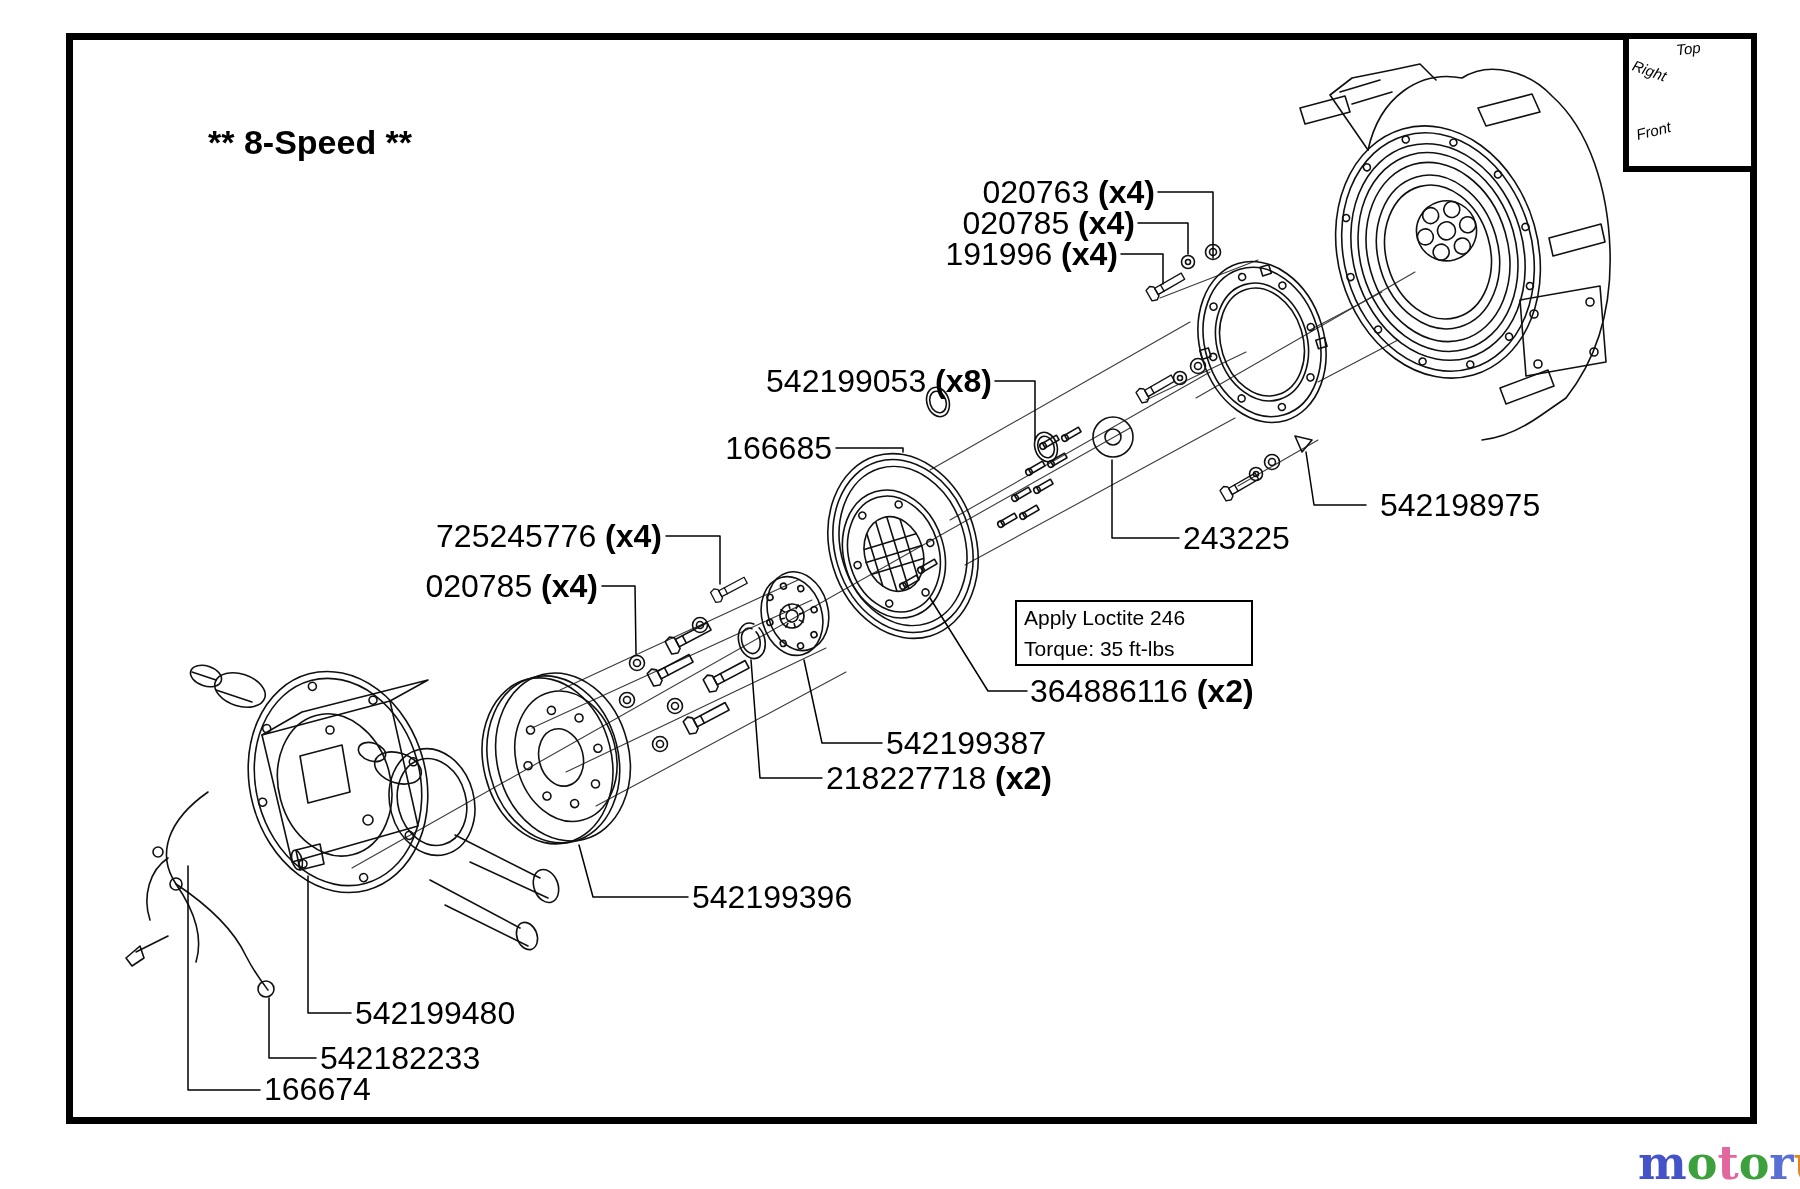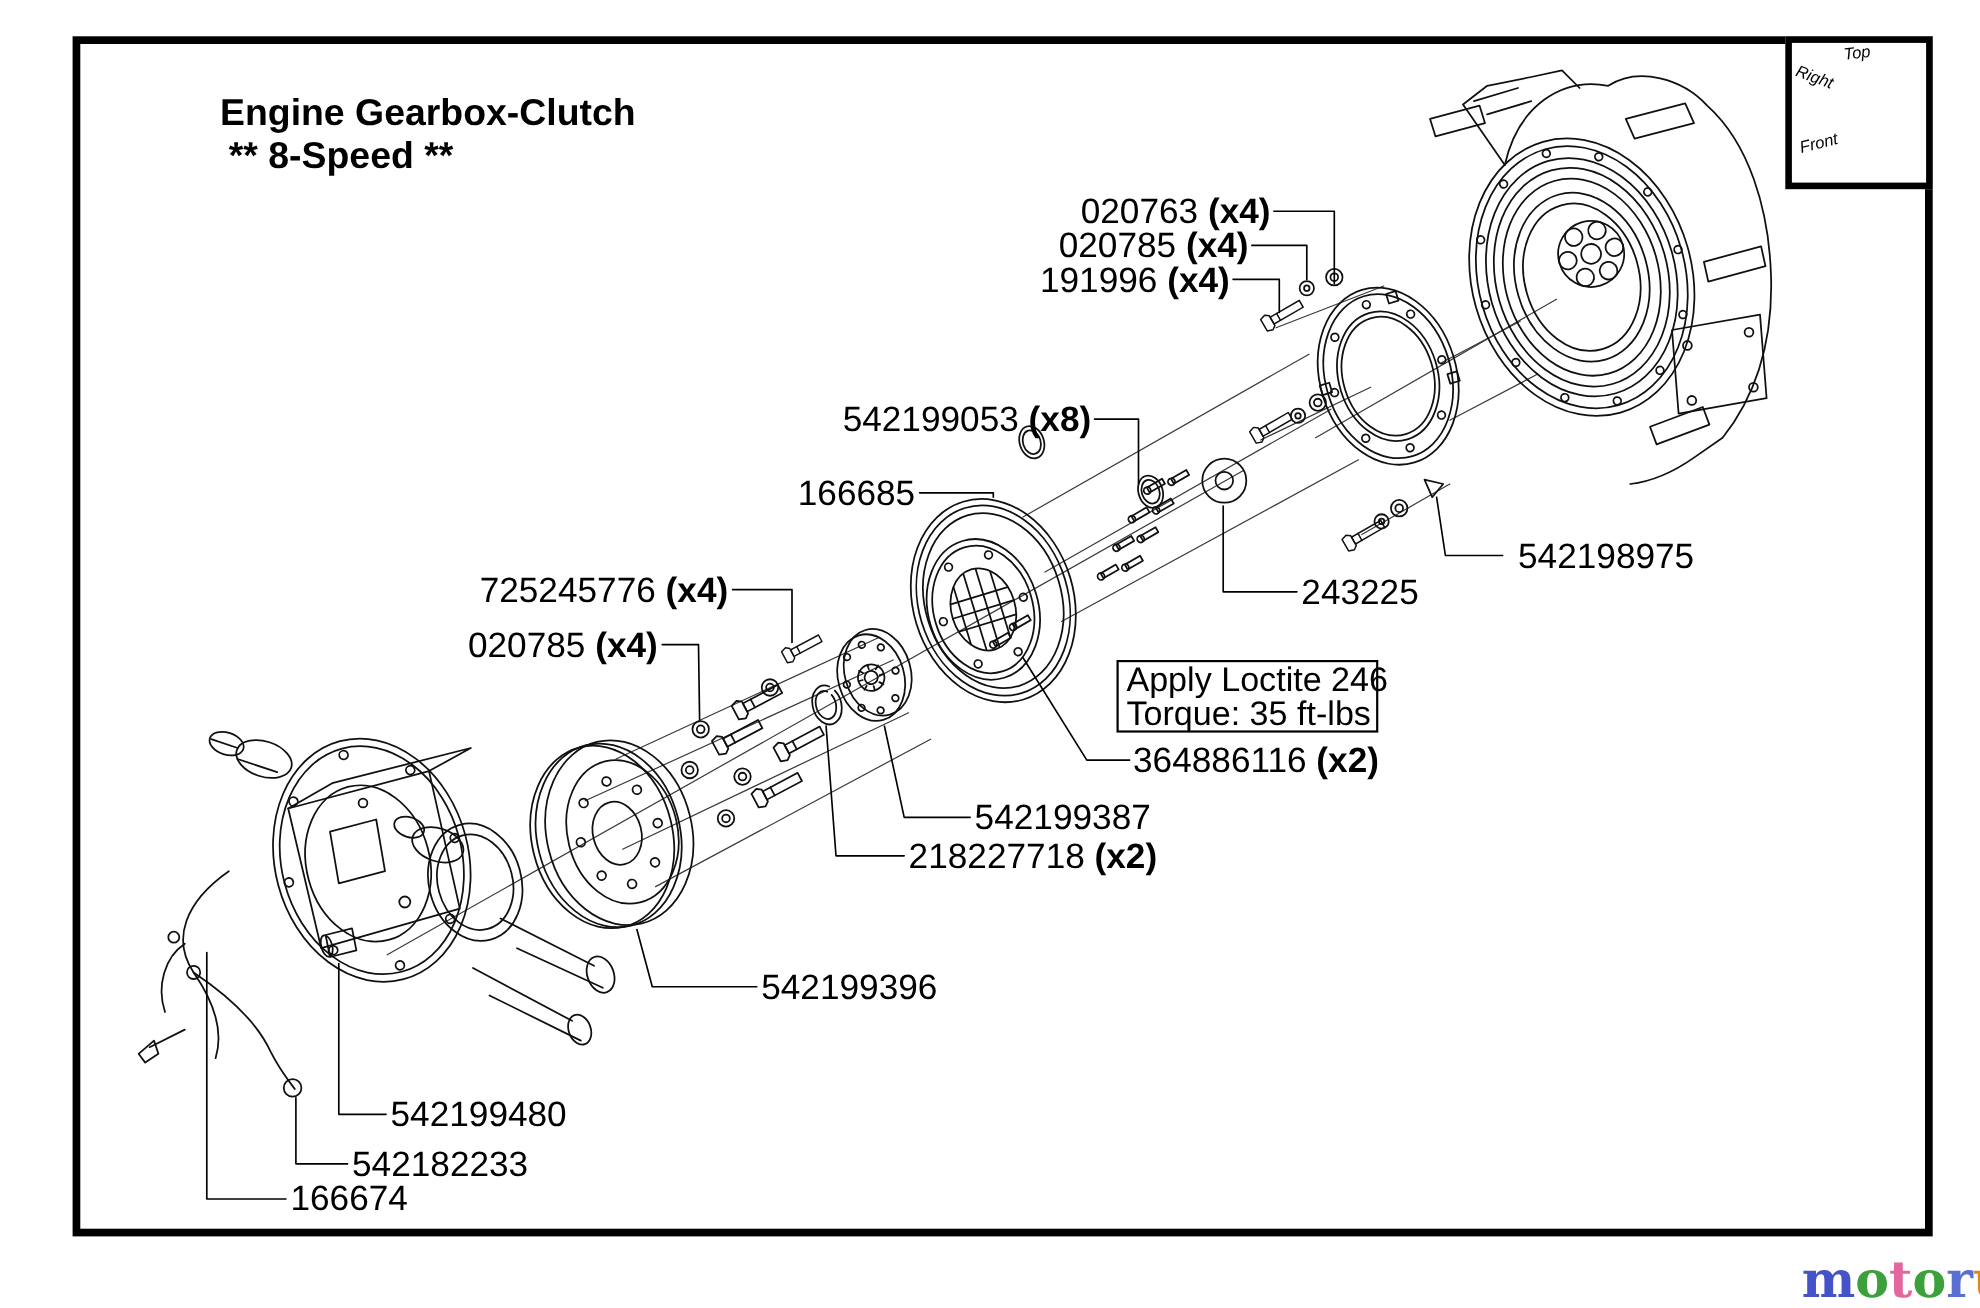--- a/index.html
+++ b/index.html
@@ -11,21 +11,21 @@
   svg *{stroke:#101010;fill:none;stroke-width:1.6;stroke-linecap:round;stroke-linejoin:round;}
   svg .thin{stroke:#3a3a3a;stroke-width:1.1;}
   svg .leader{stroke:#000;stroke-width:1.5;}
   .pcode{position:absolute;left:96px;top:58px;font-size:94px;font-weight:bold;line-height:1;letter-spacing:-3px;}
   .ptitle{position:absolute;left:200px;top:84px;font-size:34px;font-weight:bold;white-space:nowrap;}
   .psub{position:absolute;left:208px;top:123px;font-size:34px;font-weight:bold;white-space:nowrap;}
   .lbl{position:absolute;font-size:32px;line-height:32px;white-space:nowrap;}
   .lbl .qty{font-weight:bold;}
   .lbl.r{transform:translateX(-100%);}
   .notebox{position:absolute;left:1015px;top:600px;width:238px;height:66px;
-           border:2px solid #000;box-sizing:border-box;font-size:31px;line-height:31px;
+           border:2px solid #000;box-sizing:border-box;font-size:21px;line-height:31px;
            padding-left:7px;white-space:nowrap;}
   .compass{position:absolute;left:1623px;top:33px;width:134px;height:139px;
            border:6px solid #000;box-sizing:border-box;background:#fff;}
   .clab{position:absolute;font-size:15px;font-style:italic;white-space:nowrap;}
   .logo{position:absolute;left:1638px;top:1140px;font-family:"DejaVu Serif","Liberation Serif",serif;
         font-weight:bold;font-size:46px;line-height:46px;white-space:nowrap;}
 </style>
 </head>
 <body>
 
@@ -344,21 +344,20 @@
     <g>
       <line x1="1692" y1="158" x2="1692" y2="68"></line>
       <polygon points="1692,60 1687,74 1697,74" fill="#101010" stroke="none"></polygon>
       <line x1="1650" y1="92" x2="1734" y2="134"></line>
       <polygon points="1644,88 1658,91 1650,100" fill="#101010" stroke="none"></polygon>
       <line x1="1730" y1="84" x2="1652" y2="138"></line>
       <polygon points="1648,141 1658,130 1664,139" fill="#101010" stroke="none"></polygon>
     </g>
   </svg>
 
-  <div class="ptitle">Engine Gearbox-Clutch</div>
   <div class="psub">** 8-Speed **</div>
 
   <div class="lbl r" style="left:1155px;top:176px;"><span>020763</span> <span class="qty">(x4)</span></div>
   <div class="lbl r" style="left:1135px;top:207px;"><span>020785</span> <span class="qty">(x4)</span></div>
   <div class="lbl r" style="left:1118px;top:238px;"><span>191996</span> <span class="qty">(x4)</span></div>
   <div class="lbl r" style="left:992px;top:365px;"><span>542199053</span> <span class="qty">(x8)</span></div>
   <div class="lbl r" style="left:832px;top:432px;"><span>166685</span></div>
   <div class="lbl r" style="left:662px;top:520px;"><span>725245776</span> <span class="qty">(x4)</span></div>
   <div class="lbl r" style="left:598px;top:570px;"><span>020785</span> <span class="qty">(x4)</span></div>
   <div class="lbl" style="left:1030px;top:675px;"><span>364886116</span> <span class="qty">(x2)</span></div>

